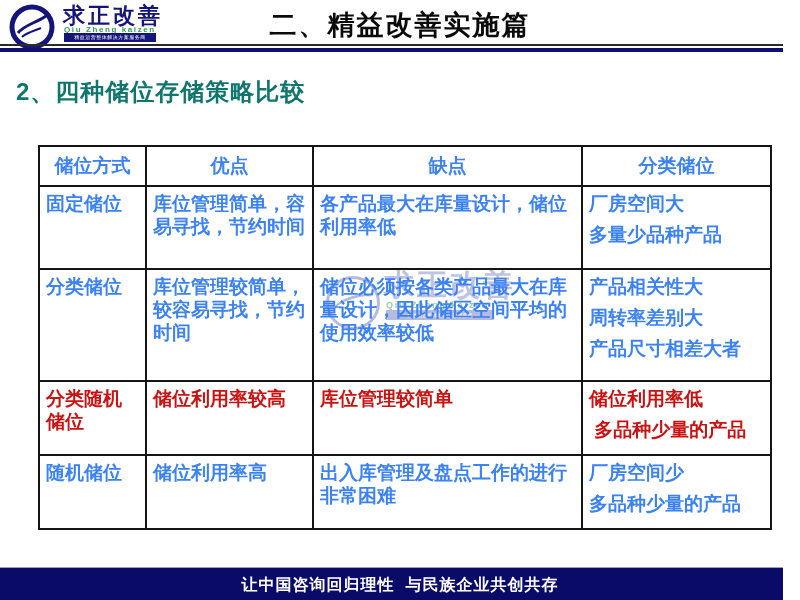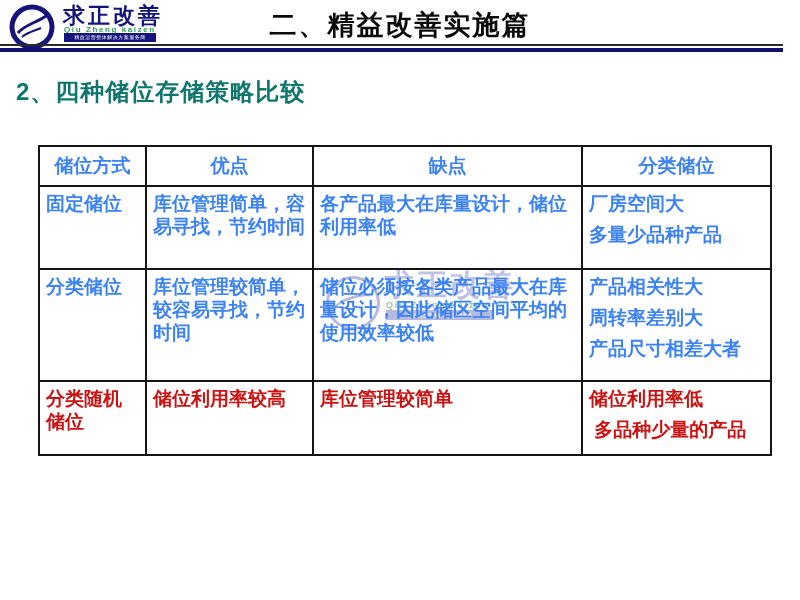--- a/index.html
+++ b/index.html
@@ -131,17 +131,29 @@
       </tr>
       <tr class="highlight" style="height:66px">
         <td class="c-method"><span class="cell-line">分类随机储位</span></td>
         <td><span class="cell-line">储位利用率较高</span></td>
         <td><span class="cell-line">库位管理较简单</span></td>
         <td>
           <div class="scope-line">储位利用率低</div>
           <div class="scope-line"> 多品种少量的产品</div>
         </td>
       </tr>
+      <tr style="height:69px">
+        <td class="c-method"><span class="cell-line">随机储位</span></td>
+        <td><span class="cell-line">储位利用率高</span></td>
+        <td><span class="cell-line">出入库管理及盘点工作的进行非常困难</span></td>
+        <td>
+          <div class="scope-line">厂房空间少</div>
+          <div class="scope-line">多品种少量的产品</div>
+        </td>
+      </tr>
     </tbody>
   </table>
 
+  <div class="footer">
+    <div class="footer-text">让中国咨询回归理性  与民族企业共创共存</div>
+  </div>
 
 </div>
 
 </body></html>

